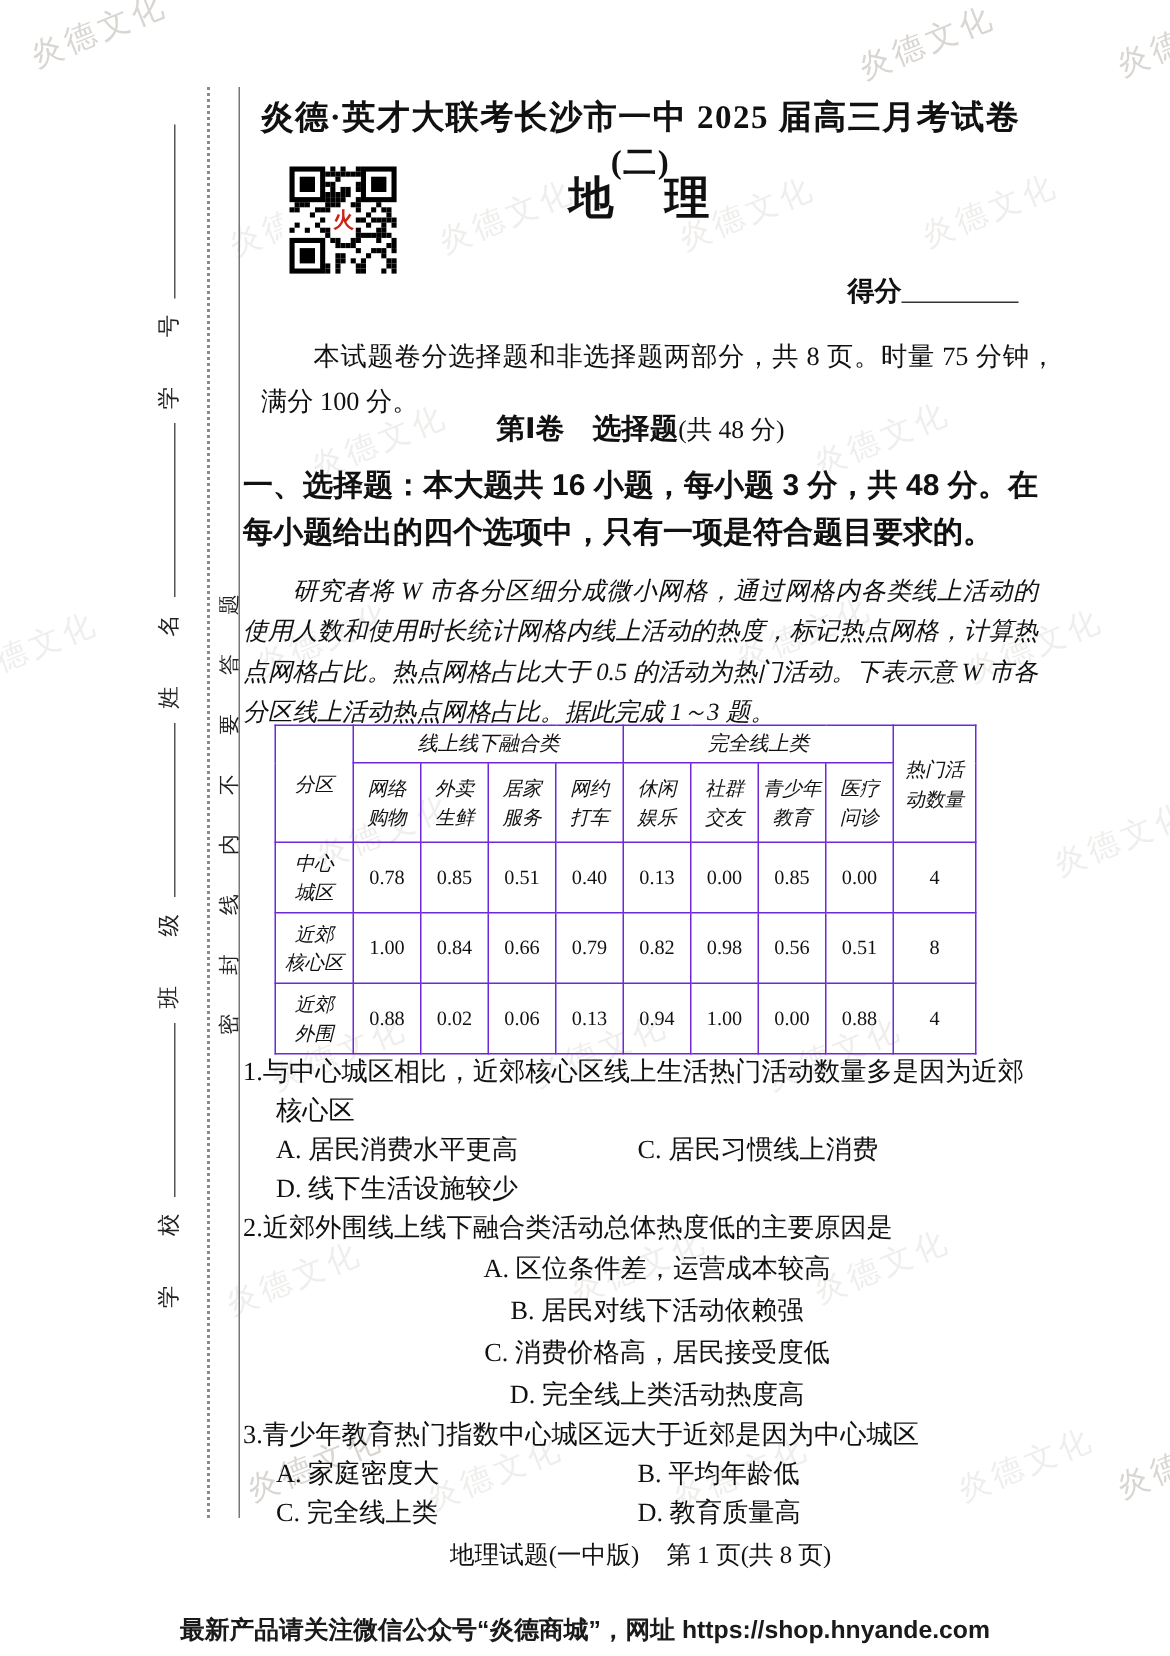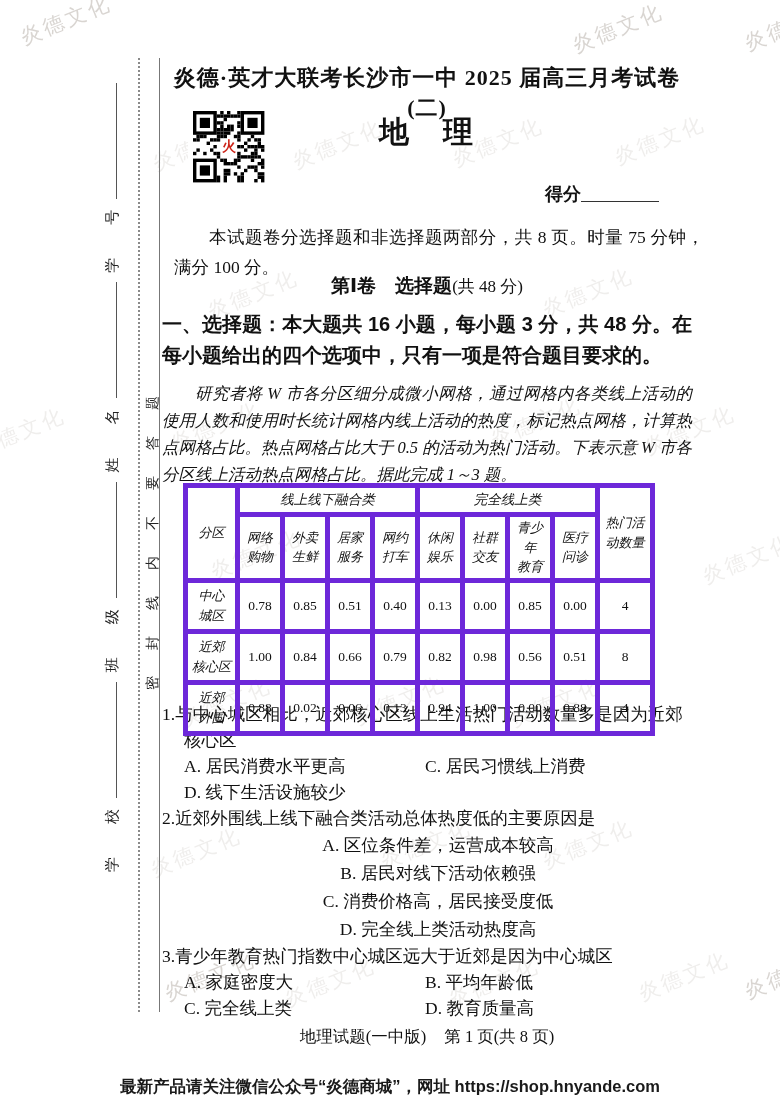--- a/index.html
+++ b/index.html
@@ -38,21 +38,21 @@
 
   .doc-title { position:absolute; top:63px; width:100%; text-align:center;
                font-size:22px; font-weight:bold; letter-spacing:1px; }
 
   .qr-box { position:absolute; left:188px; top:106px; width:82px; height:82px; }
 
   .subject { position:absolute; top:112px; width:100%; text-align:center;
              font-size:30px; font-weight:bold; letter-spacing:2px;
              font-family:"Liberation Sans","DejaVu Sans",sans-serif; }
 
-  .score-row { position:absolute; top:182px; left:383px; font-size:18px; font-weight:bold;
+  .score-row { position:absolute; top:182px; left:403px; font-size:18px; font-weight:bold;
                font-family:"Liberation Sans","DejaVu Sans",sans-serif; }
   .score-blank { display:inline-block; width:78px; height:16px;
                  border-bottom:1.5px solid #333; vertical-align:-2px; }
 
   .intro { position:absolute; top:210px; width:530px; margin:12px;
            font-size:17.5px; line-height:30px; text-indent:2em; text-align:justify; }
 
   .section-head { position:absolute; top:273px; width:100%; text-align:center; }
   .section-head .main { font-weight:bold; font-size:19px;
                         font-family:"Liberation Sans","DejaVu Sans",sans-serif; }
@@ -63,21 +63,21 @@
                 font-weight:bold; font-size:20px; line-height:31px; text-align:justify; }
 
   .passage { position:absolute; top:380px; width:530px; margin:0;
              font-size:16.5px; font-style:italic; line-height:27px;
              text-indent:2em; text-align:justify; }
 
   
   .data-table { position:absolute; left:183px; top:483px; width:467px;
                 border-collapse:collapse; table-layout:fixed;
                 text-align:center; font-size:13px; }
-  .data-table th, .data-table td { border:5px solid #6d28d9; padding:1px;
+  .data-table th, .data-table td { border:1px solid #6d28d9; padding:1px;
                 font-weight:normal; vertical-align:middle; }
   .data-table .grp { font-style:italic; font-size:13.5px; height:22px; }
   .data-table .wrap2 { white-space:pre-line; font-style:italic; line-height:1.5;
                        font-size:13px; }
   .data-table .hdr-row2 th { height:50px; }
   .data-table tbody td { height:44px; font-size:13.5px; }
   .data-table tbody .wrap2 { font-size:13px; }
 
   
   .questions { position:absolute; top:701px; width:530px; font-size:17.5px;

